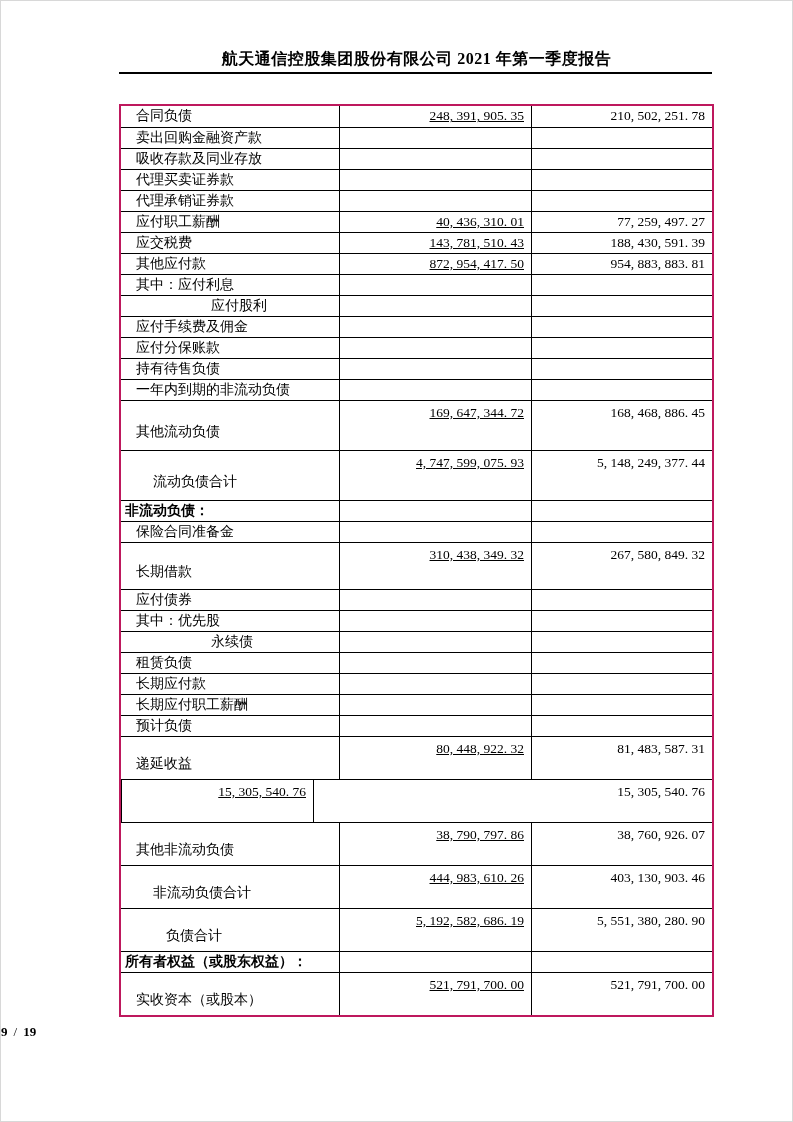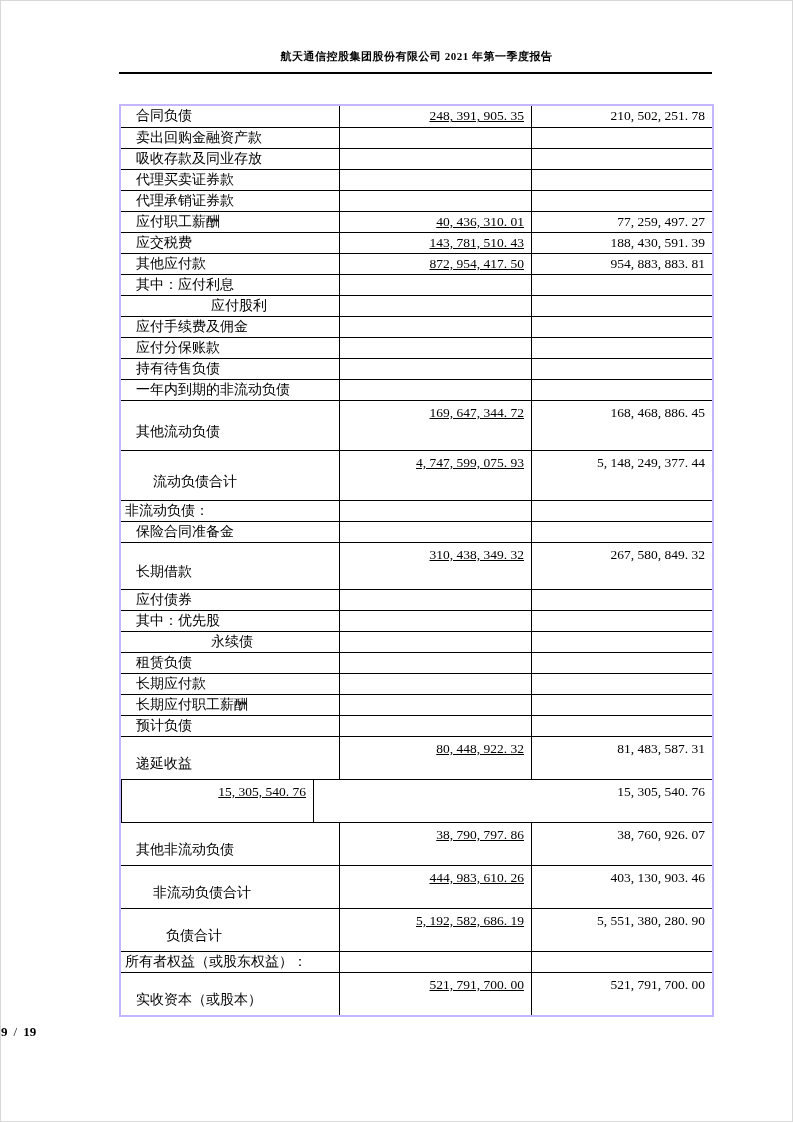--- a/index.html
+++ b/index.html
@@ -11,36 +11,36 @@
     font-family: "Liberation Serif", "DejaVu Serif", serif;
     color: #000;
     overflow: hidden;
     border: 1px solid #d8d8d8;
   }
   .page-header {
     position: absolute;
     left: 118px; top: 48px;
     width: 595px;
     text-align: center;
-    font-size: 11px;
+    font-size: 16px;
     font-weight: bold;
     letter-spacing: 0.5px;
     white-space: nowrap;
   }
   .header-rule {
     position: absolute;
     left: 118px; top: 71px;
     width: 593px; height: 2px;
     background: #000;
   }
   .btable {
     position: absolute;
     left: 118px; top: 103px;
     width: 595px;
-    border: 2px solid #c4b5fd;
+    border: 2px solid #be185d;
     background: #fff;
   }
   .trow { display: flex; border-top: 1px solid #000; }
   .trow:first-child { border-top: none; }
   .row-s   { height: 21px; }
   .row-t50 { height: 50px; }
   .row-t47 { height: 47px; }
   .row-t43 { height: 43px; }
   .cell { height: 100%; overflow: hidden; }
   .lab {
@@ -65,21 +65,21 @@
   .v2 { flex: 1; }
   .row-t50 .val, .row-t47 .val, .row-t43 .val { align-items: flex-start; padding-top: 5px; }
   .row-t50 .lab { padding-top: 14px; }
   .row-t47 .lab { padding-top: 13px; }
   .row-t43 .lab { padding-top: 12px; }
   .ind0 { padding-left: 4px; }
   .ind1 { padding-left: 15px; }
   .ind2 { padding-left: 90px; }
   .ind3 { padding-left: 32px; }
   .ind4 { padding-left: 45px; }
-  .bold { font-weight: normal; }
+  .bold { font-weight: bold; }
   .page-footer {
     position: absolute;
     left: 0; right: 0; top: 1023px;
     font-size: 13px;
     font-weight: bold;
   }
   .page-footer .sep { font-weight: normal; margin: 0 6px; }
 </style>
 </head>
 <body>

